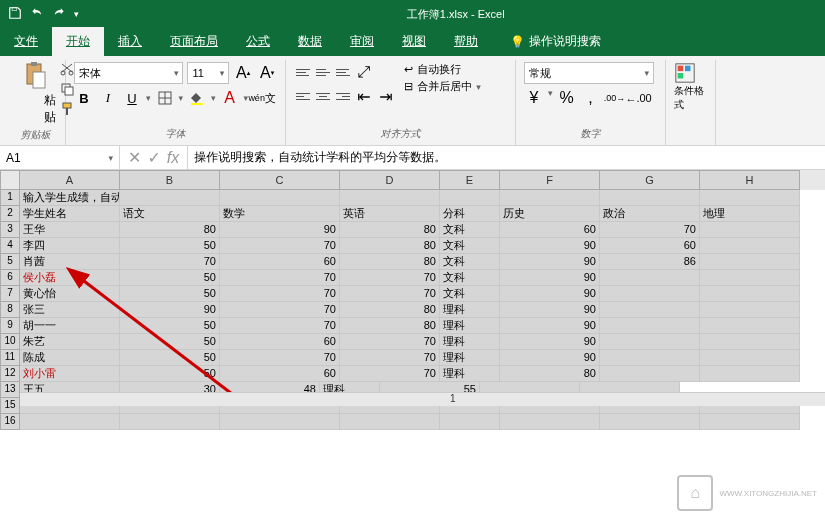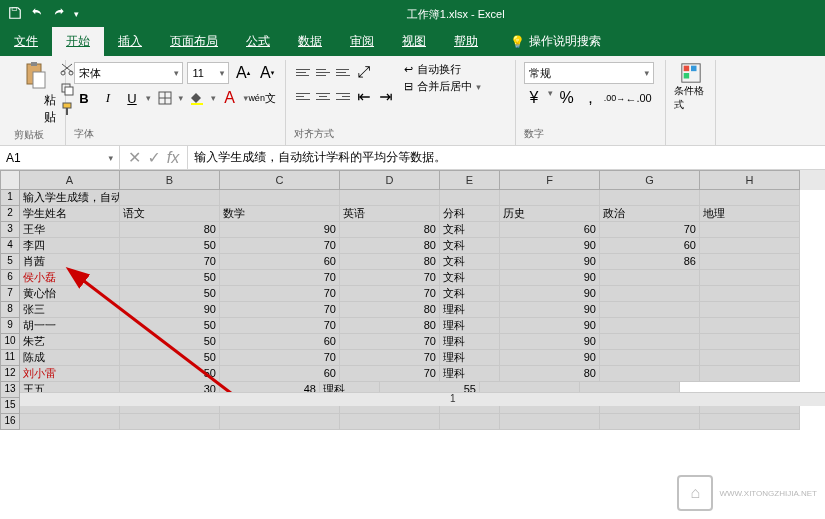--- a/index.html
+++ b/index.html
@@ -7,21 +7,21 @@
 .titlebar{background:#0e6d38;height:28px;display:flex;align-items:center;color:#fff;font-size:11px;}
 .titlebar .qat{display:flex;align-items:center;gap:8px;padding:0 8px;}
 .titlebar .qat svg{width:14px;height:14px;fill:#fff;}
 .titlebar .title{flex:1;text-align:center;color:#fff;}
 .ribbon-tabs{background:#0e6d38;height:28px;display:flex;align-items:flex-end;color:#fff;font-size:12px;}
 .ribbon-tab{padding:6px 14px;cursor:pointer;text-decoration:underline;}
 .ribbon-tab.active{background:#f3f3f3;color:#0e6d38;}
 .lightbulb{margin-left:8px;display:flex;align-items:center;gap:4px;padding:6px 10px;}
 .ribbon{background:#f3f3f3;height:90px;border-bottom:1px solid #d4d4d4;display:flex;padding:4px 6px 0 6px;}
 .ribbon-group{border-right:1px solid #d4d4d4;padding:2px 8px;display:flex;flex-direction:column;justify-content:space-between;}
-.ribbon-group-label{font-size:10px;color:#666;padding:2px 0;}
+.ribbon-group-label{font-size:10px;color:#666;text-align:center;padding:2px 0;font-style:italic;}
 .clipboard-group{width:60px;}
 .clipboard-top{display:flex;gap:4px;}
 .paste-btn{display:flex;flex-direction:column;align-items:center;gap:2px;}
 .paste-btn svg{width:24px;height:28px;}
 .paste-btn span{font-size:12px;margin-left:30px;}
 .small-icons{display:flex;flex-direction:column;gap:2px;}
 .small-icons svg{width:16px;height:14px;}
 .font-group{width:220px;}
 .font-row{display:flex;gap:4px;align-items:center;margin-bottom:4px;}
 .font-select{background:#fff;border:1px solid #c0c0c0;height:22px;font-size:11px;padding:0 4px;display:flex;align-items:center;justify-content:space-between;}
@@ -34,21 +34,21 @@
 .align-group{width:230px;}
 .align-row{display:flex;gap:2px;align-items:center;margin-bottom:4px;}
 .align-icon{width:18px;height:18px;display:flex;flex-direction:column;justify-content:center;gap:2px;padding:2px;}
 .align-icon span{height:1px;background:#555;}
 .wrap-merge{display:flex;flex-direction:column;gap:2px;margin-left:8px;}
 .wrap-merge div{font-size:11px;display:flex;align-items:center;gap:4px;}
 .num-group{width:150px;}
 .num-select{background:#fff;border:1px solid #c0c0c0;height:22px;width:130px;font-size:11px;padding:0 4px;display:flex;align-items:center;justify-content:space-between;margin-bottom:4px;}
 .num-row{display:flex;gap:4px;}
 .style-group{width:50px;}
-.style-btn{display:flex;flex-direction:column;align-items:center;font-size:10px;}
+.style-btn{display:flex;flex-direction:column;font-size:10px;}
 .style-btn svg{width:22px;height:22px;}
 .namebox-row{height:24px;display:flex;border-bottom:1px solid #d4d4d4;background:#fff;}
 .namebox{width:120px;border-right:1px solid #d4d4d4;padding:2px 6px;font-size:12px;display:flex;align-items:center;justify-content:space-between;}
 .fx-icons{display:flex;align-items:center;gap:6px;padding:0 8px;color:#999;}
 .formula-bar{flex:1;padding:2px 6px;font-size:12px;display:flex;align-items:center;border-left:1px solid #d4d4d4;}
 .grid-area{position:relative;background:#fff;}
 .col-headers{display:flex;height:20px;background:#e8e8e8;}
 .col-headers .corner{width:20px;border:1px solid #aaa;background:#e8e8e8;}
 .col-headers .col-h{border:1px solid #aaa;border-left:none;text-align:center;font-size:11px;color:#333;background:#d8d8d8;line-height:18px;}
 .rows{display:flex;flex-direction:column;}
@@ -265,21 +265,21 @@
 <div class="namebox-row">
   <div class="namebox">
       <span>A1</span>
       <span class="chev">▾</span>
     </div>
   <div class="fx-icons">
     <span>✕</span>
     <span>✓</span>
     <span style="font-style:italic">fx</span>
   </div>
-  <div class="formula-bar">输入学生成绩，自动统计学科的平均分等数据。</div>
+  <div class="formula-bar">操作说明搜索，自动统计学科的平均分等数据。</div>
 </div>
 
 <div class="grid-area">
   <div class="col-headers" id="col-headers">
       <div class="corner"></div>
       <div class="col-h" style="width: 100px;">A</div>
       <div class="col-h" style="width: 100px;">B</div>
       <div class="col-h" style="width: 120px;">C</div>
       <div class="col-h" style="width: 100px;">D</div>
       <div class="col-h" style="width: 60px;">E</div>

